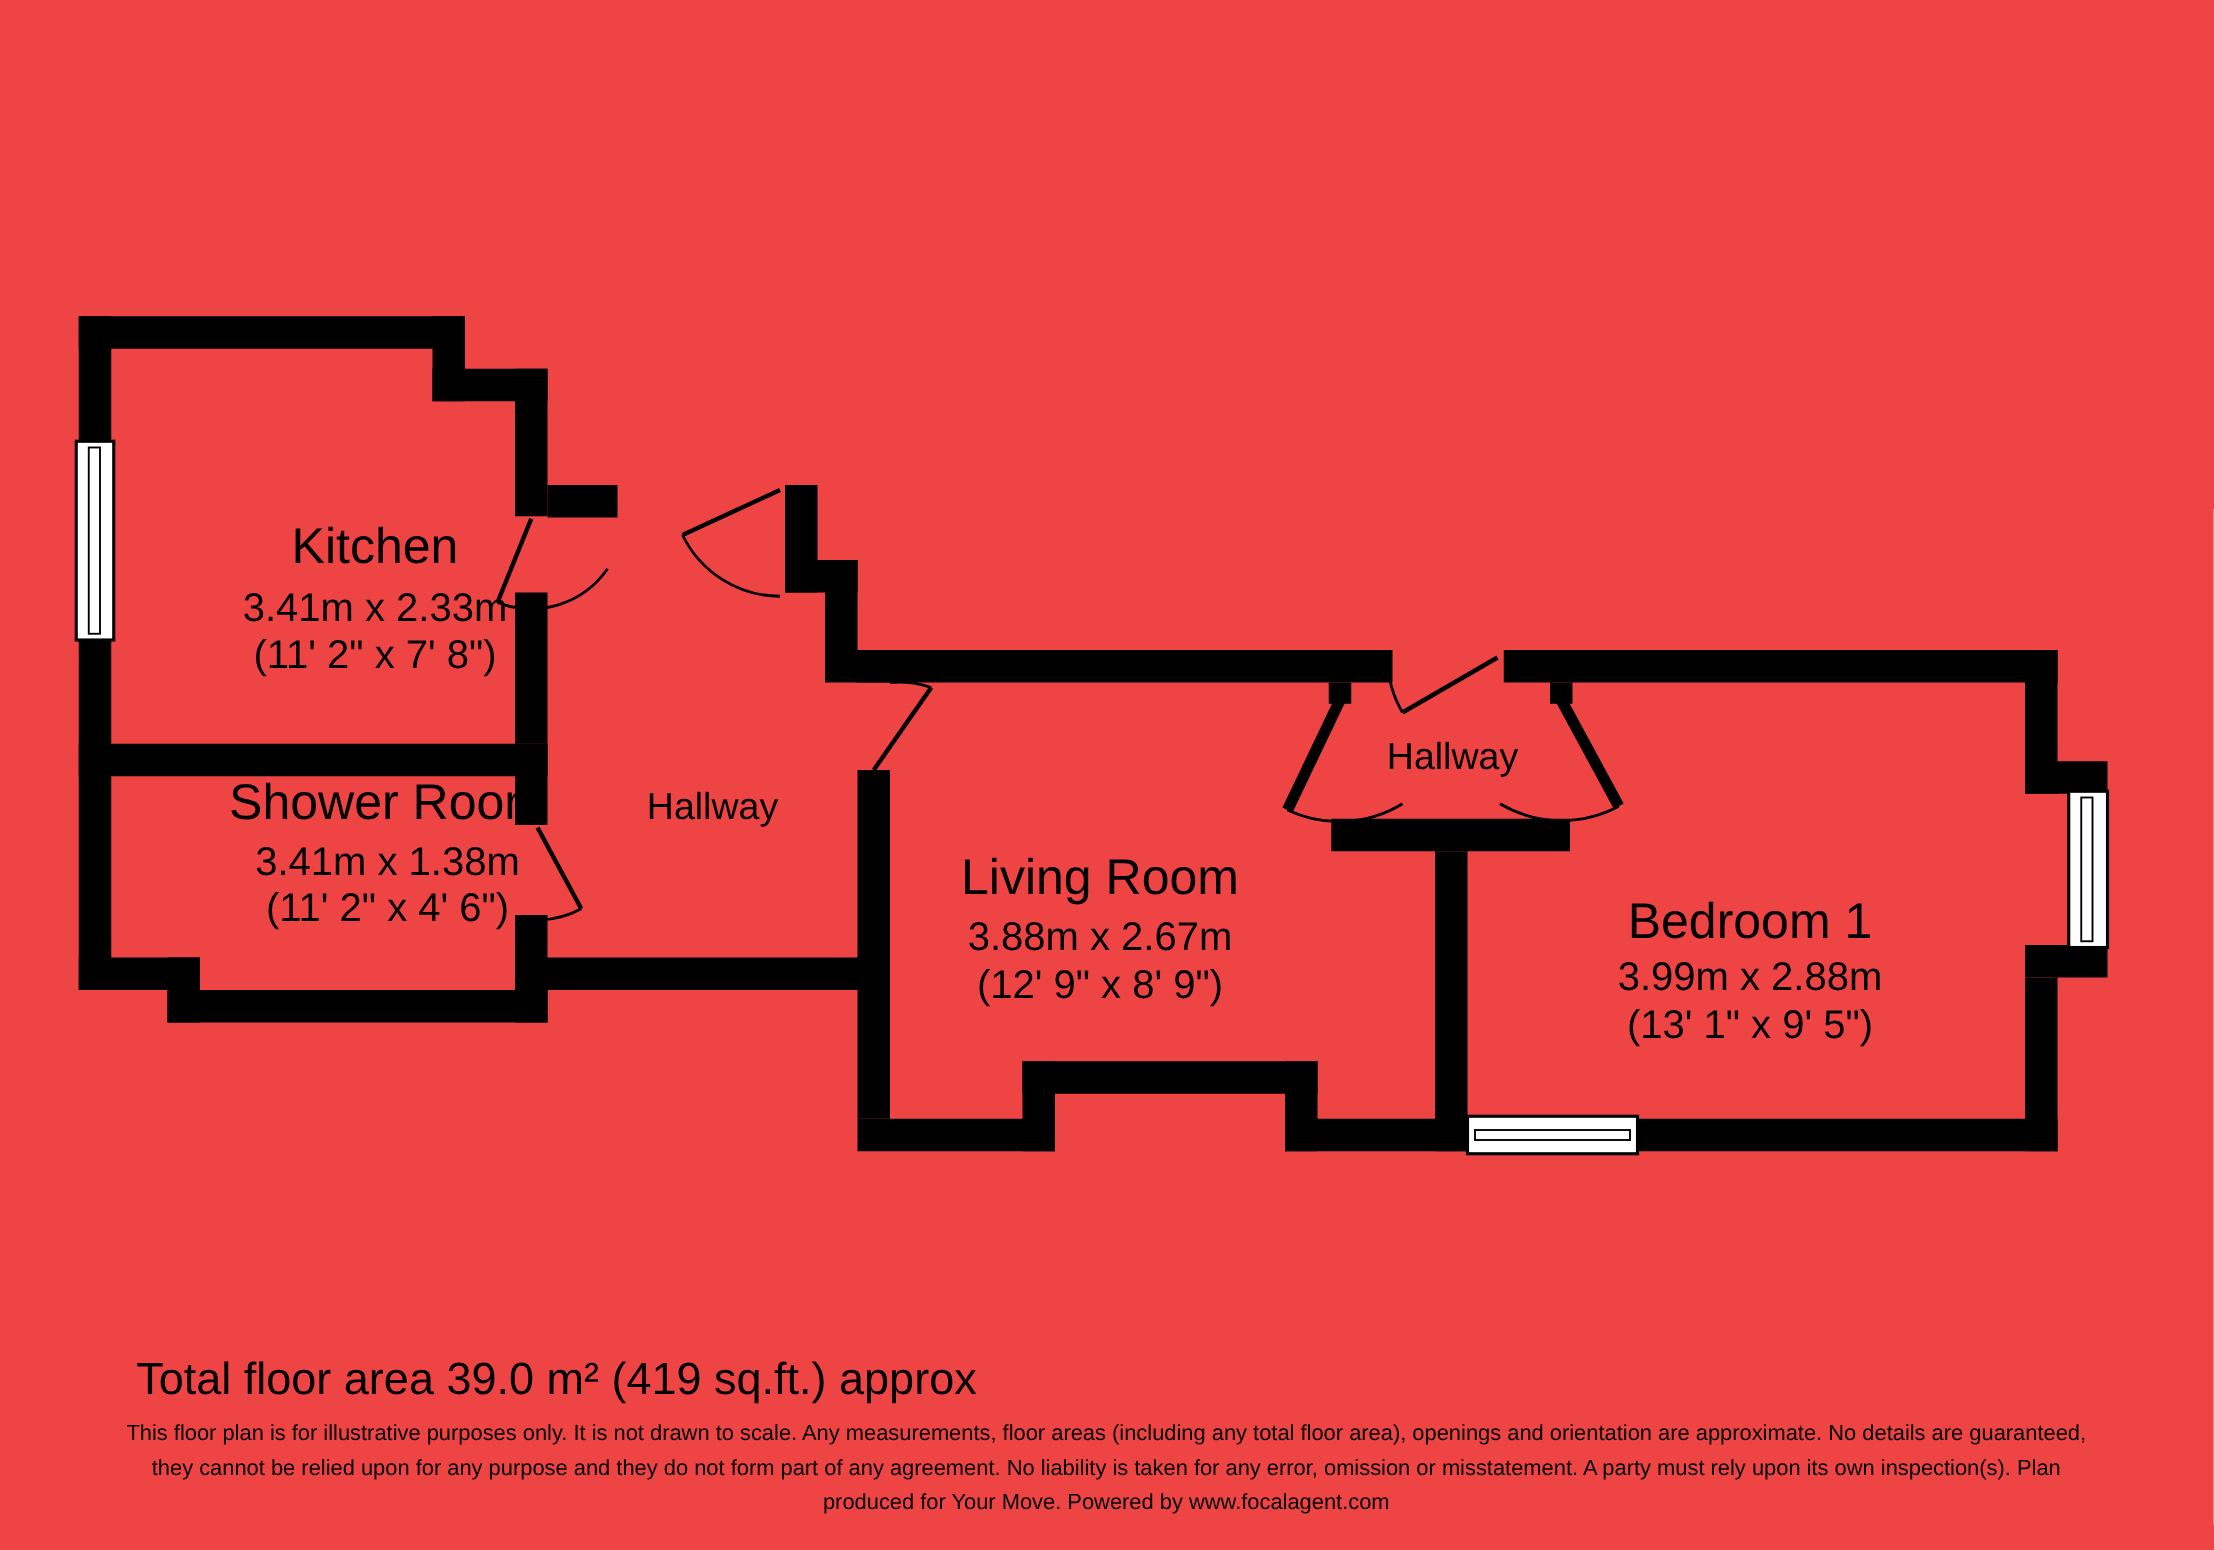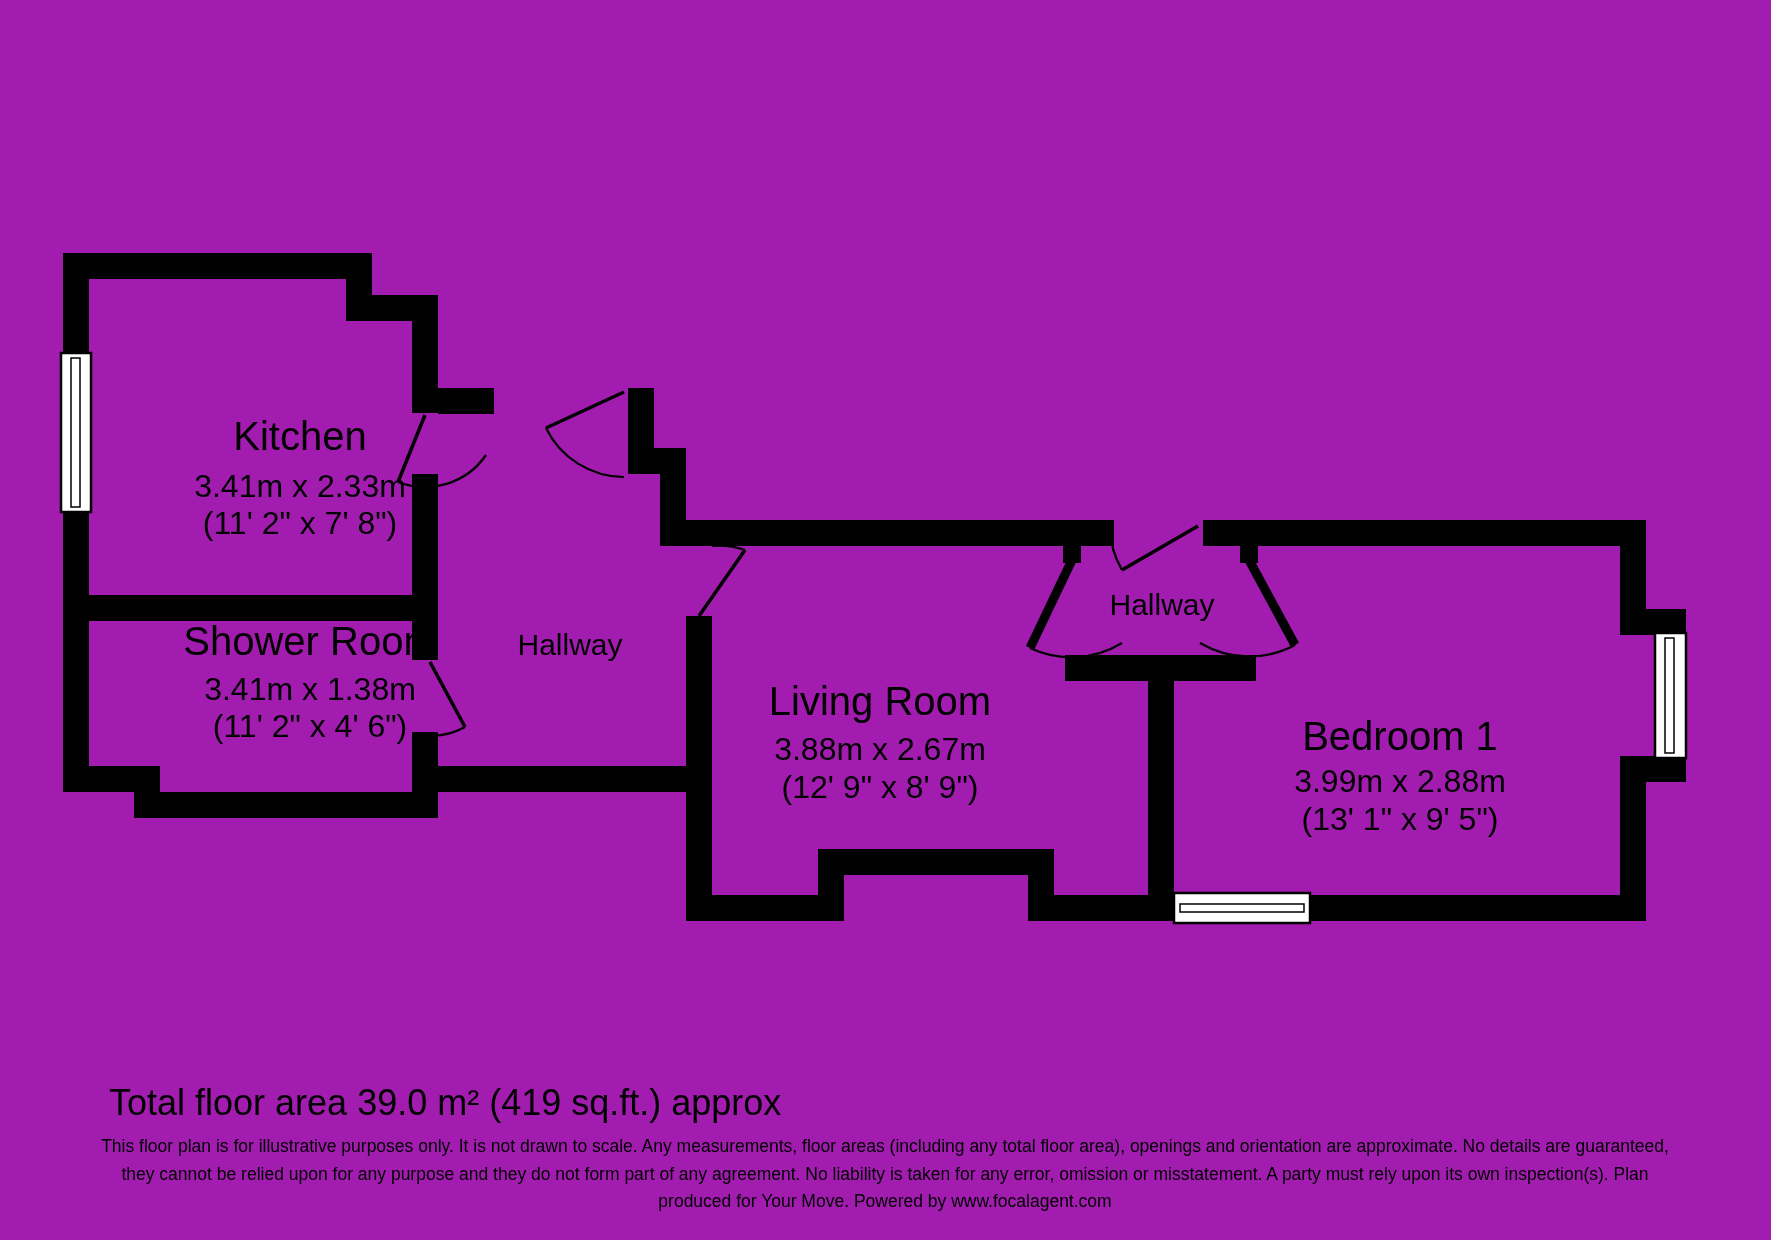--- a/index.html
+++ b/index.html
@@ -1,17 +1,17 @@
 <!DOCTYPE html>
 <html><head>
 <meta charset="utf-8">
 <style>
   html,body{margin:0;padding:0;background:#ffffff;}
   body{font-family:"Liberation Sans", sans-serif;}
-  .page{position:relative;width:1771px;height:1240px;background:#a21caf;overflow:hidden;}
+  .page{position:relative;width:1771px;height:1240px;background:#ef4444;overflow:hidden;}
   svg{display:block;}
   .wall{fill:#000000;stroke:none;}
   .win{fill:#ffffff;stroke:#000000;stroke-width:2.5;}
   .winband{fill:#ffffff;stroke:#000000;stroke-width:1.5;}
   .leaf{stroke:#000000;stroke-width:3.5;fill:none;stroke-linecap:butt;}
   .leaf-thick{stroke:#000000;stroke-width:9;fill:none;stroke-linecap:butt;}
   .swing{stroke:#000000;stroke-width:2.25;fill:none;}
   .room-title{font-size:40px;fill:#000;text-anchor:middle;}
   .room-dim{font-size:32px;fill:#000;text-anchor:middle;}
   .hall-label{font-size:30px;fill:#000;text-anchor:middle;}

